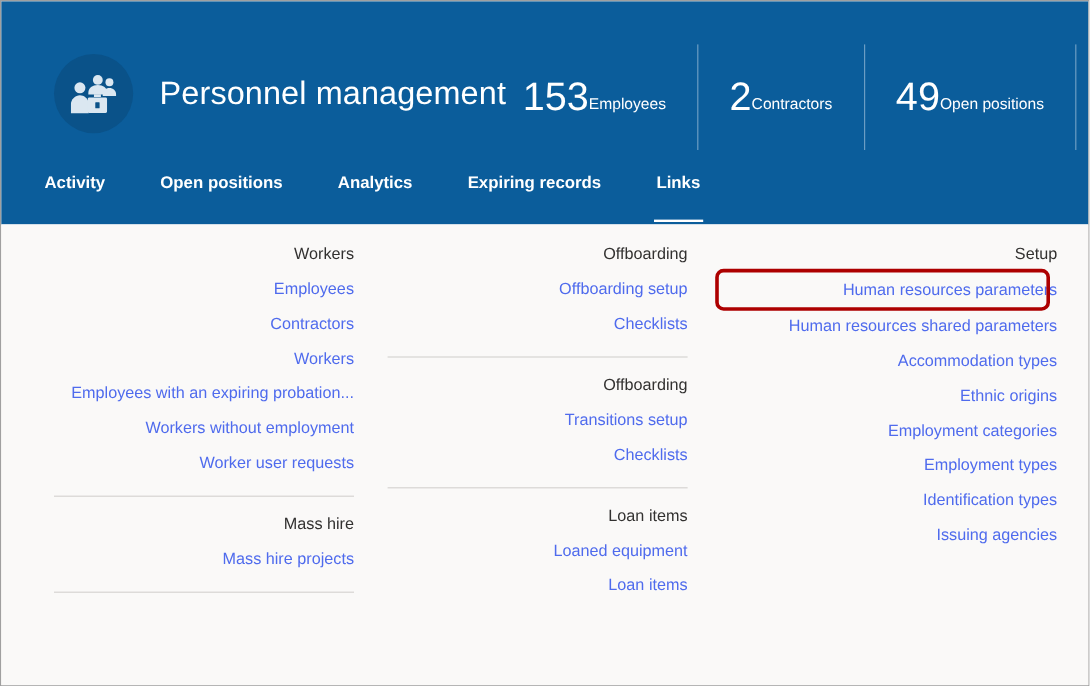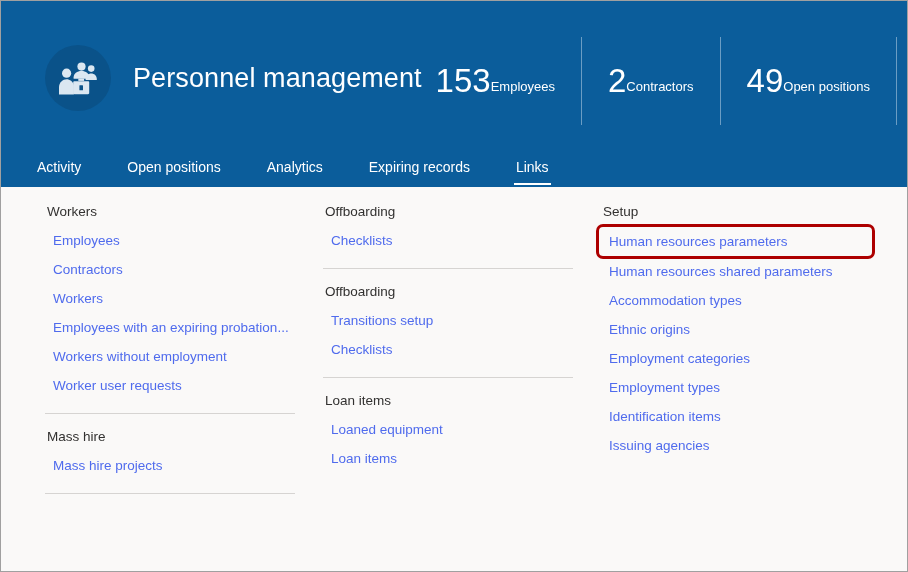--- a/index.html
+++ b/index.html
@@ -104,24 +104,25 @@
     display: flex;
     align-items: flex-end;
     padding-left: 36px;
     height: 40px;
   }
   .tab {
     position: relative;
     color: #ffffff;
     font-size: 14px;
     line-height: 18px;
-    padding: 0 0 11px 0;
+    padding: 0 0 26px 0;
     margin-right: 46px;
     white-space: nowrap;
     cursor: pointer;
+    font-weight: bold;
   }
   .tab:last-child { margin-right: 0; }
   .tab.active::after {
     content: "";
     position: absolute;
     left: -2px;
     right: -2px;
     bottom: 2px;
     height: 2px;
     background: #ffffff;
@@ -135,20 +136,21 @@
     padding-top: 14px;
     box-sizing: border-box;
   }
   .columns {
     display: flex;
     padding-left: 44px;
   }
   .column {
     width: 250px;
     margin-right: 28px;
+    text-align: right;
   }
   .column:nth-child(3) { width: 280px; margin-right: 0; }
 
   .group { position: relative; }
   .group-title {
     font-size: 13.5px;
     color: #323130;
     padding: 0 0 3px 2px;
     line-height: 22px;
   }
@@ -256,20 +258,21 @@
         <div class="group">
           <div class="group-title">Mass hire</div>
           <div class="link-row"><a class="link">Mass hire projects</a></div>
         </div>
         <div class="divider"></div>
       </div>
 
       <div class="column col2">
         <div class="group">
           <div class="group-title">Offboarding</div>
+          <div class="link-row"><a class="link">Offboarding setup</a></div>
           <div class="link-row"><a class="link">Checklists</a></div>
         </div>
         <div class="divider"></div>
         <div class="group">
           <div class="group-title">Offboarding</div>
           <div class="link-row"><a class="link">Transitions setup</a></div>
           <div class="link-row"><a class="link">Checklists</a></div>
         </div>
         <div class="divider"></div>
         <div class="group">
@@ -284,20 +287,20 @@
           <div class="group-title">Setup</div>
           <div class="link-row highlighted">
             <a class="link">Human resources parameters</a>
             <div class="highlight-box"></div>
           </div>
           <div class="link-row"><a class="link">Human resources shared parameters</a></div>
           <div class="link-row"><a class="link">Accommodation types</a></div>
           <div class="link-row"><a class="link">Ethnic origins</a></div>
           <div class="link-row"><a class="link">Employment categories</a></div>
           <div class="link-row"><a class="link">Employment types</a></div>
-          <div class="link-row"><a class="link">Identification items</a></div>
+          <div class="link-row"><a class="link">Identification types</a></div>
           <div class="link-row"><a class="link">Issuing agencies</a></div>
         </div>
       </div>
 
     </div>
   </div>
 </div>
 
 </body></html>

